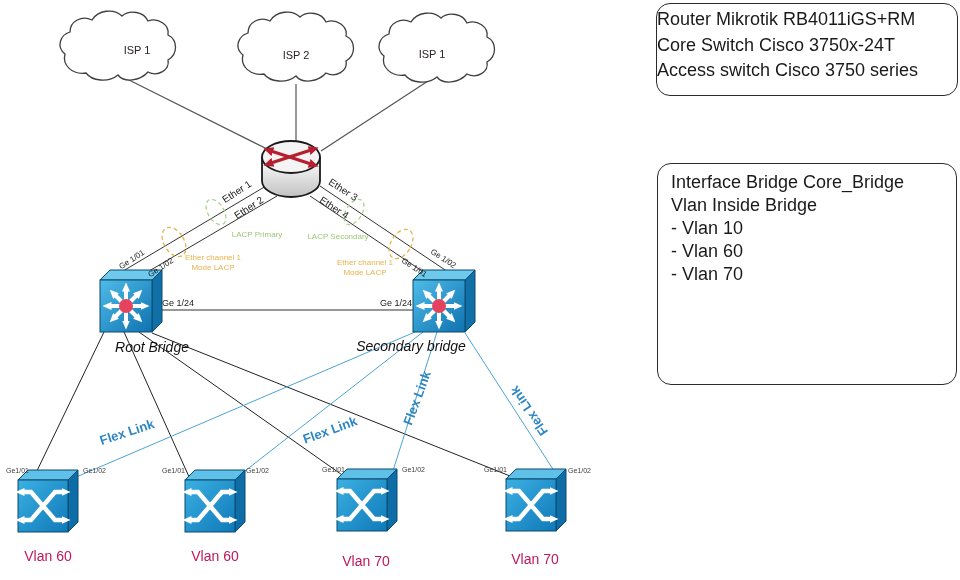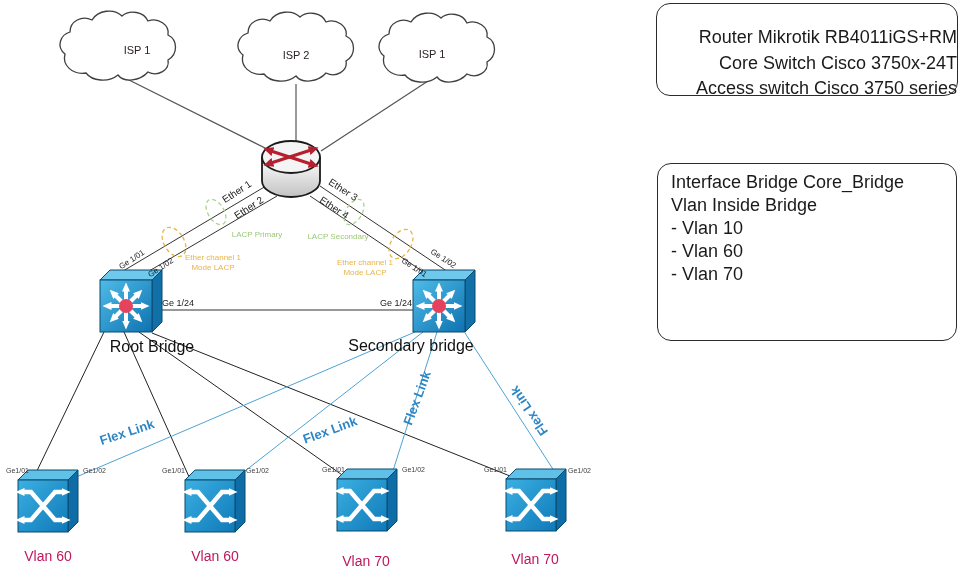--- a/index.html
+++ b/index.html
@@ -6,31 +6,31 @@
   #stage{position:relative;width:960px;height:580px;background:#fff;overflow:hidden;
          font-family:"Liberation Sans",sans-serif;color:#1a1a1a;}
   #net-svg{position:absolute;left:0;top:0;}
   .lbl{position:absolute;white-space:nowrap;transform:translate(-50%,-50%);line-height:1;}
   .lbl-tl{position:absolute;white-space:nowrap;line-height:1;}
   .fs7{font-size:7px;color:#3d3d3d;}
   .fs8{font-size:8px;}
   .fs9{font-size:9px;color:#222;}
   .fs10{font-size:10px;color:#1a1a1a;}
   .fs11{font-size:11px;color:#2b2323;}
-  .fs12{font-size:16px;color:#111;}
+  .fs12{font-size:14px;color:#111;font-style:italic;}
   .fs13{font-size:13px;}
   .fs14{font-size:14px;color:#be185d;}
   .green{color:#9cc87a;}
   .orange{color:#e8b34b;}
   .blue{color:#2e86c4;font-weight:bold;}
   .infobox{position:absolute;border:1.6px solid #2b2b2b;border-radius:14px;background:#fff;
            box-sizing:border-box;}
-  #equip-box{left:656px;top:3px;width:302px;height:93px;text-align:right;
-             font-size:18px;line-height:1.42;padding-top:21px;}
-  #bridge-box{left:657px;top:163px;width:300px;height:178px;text-align:left;
+  #equip-box{left:656px;top:3px;width:302px;height:93px;text-align:left;
+             font-size:18px;line-height:1.42;padding-top:3px;}
+  #bridge-box{left:657px;top:163px;width:300px;height:222px;text-align:left;
               font-size:18px;line-height:1.28;padding:7px 6px 0 13px;}
 </style>
 </head>
 <body>
 
 <div id="stage">
 
 <svg id="net-svg" width="960" height="580" viewBox="0 0 960 580">
   <defs>
     <linearGradient id="gFront" x1="0" y1="0" x2="1" y2="1">

